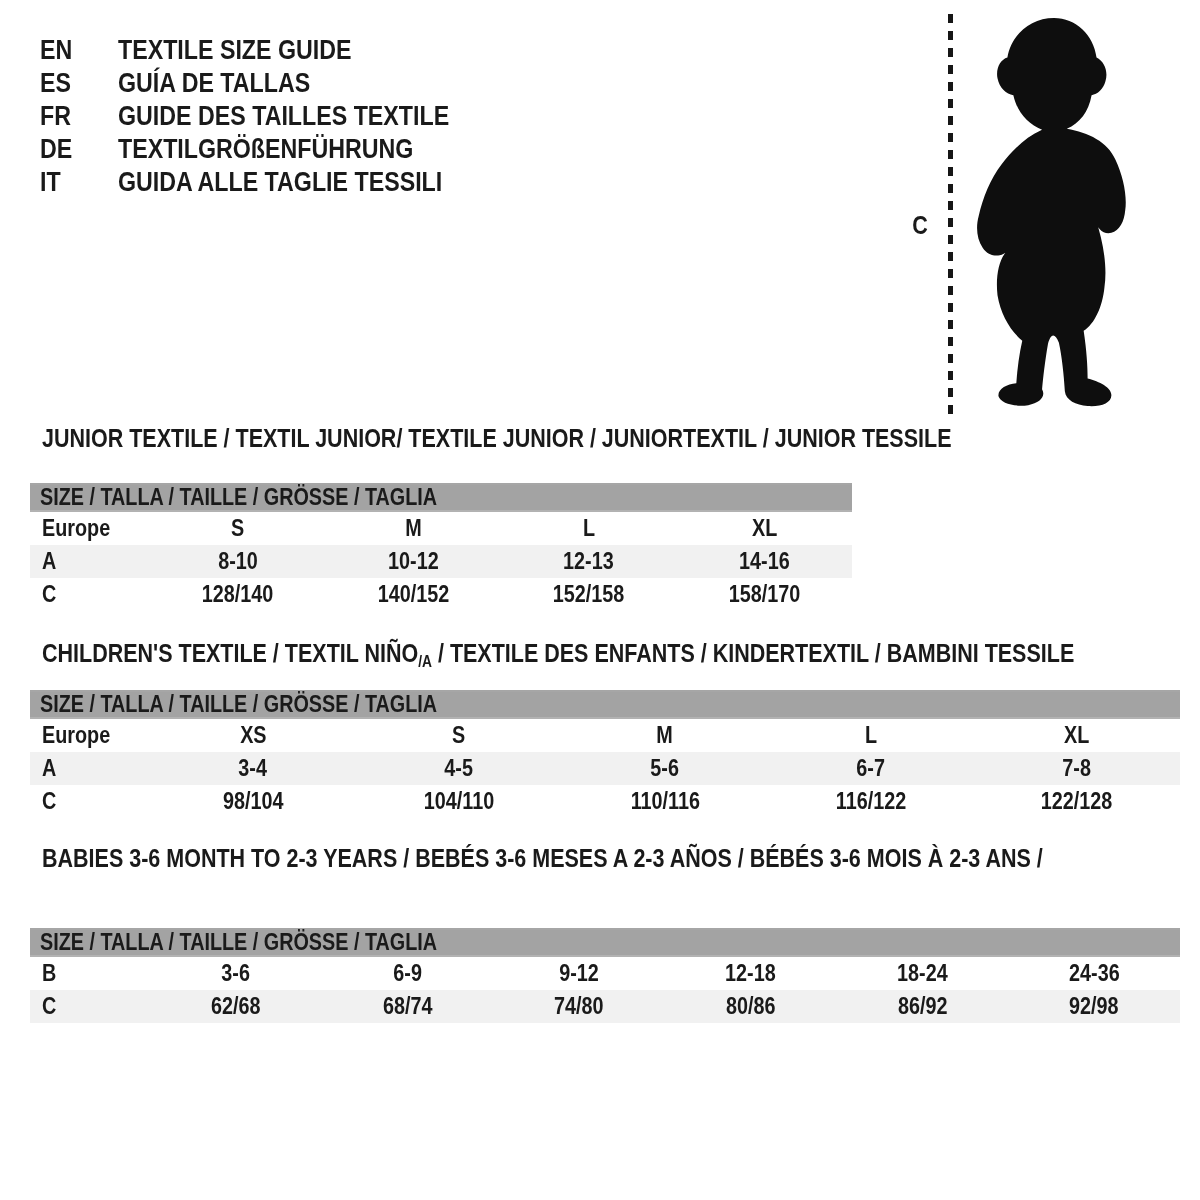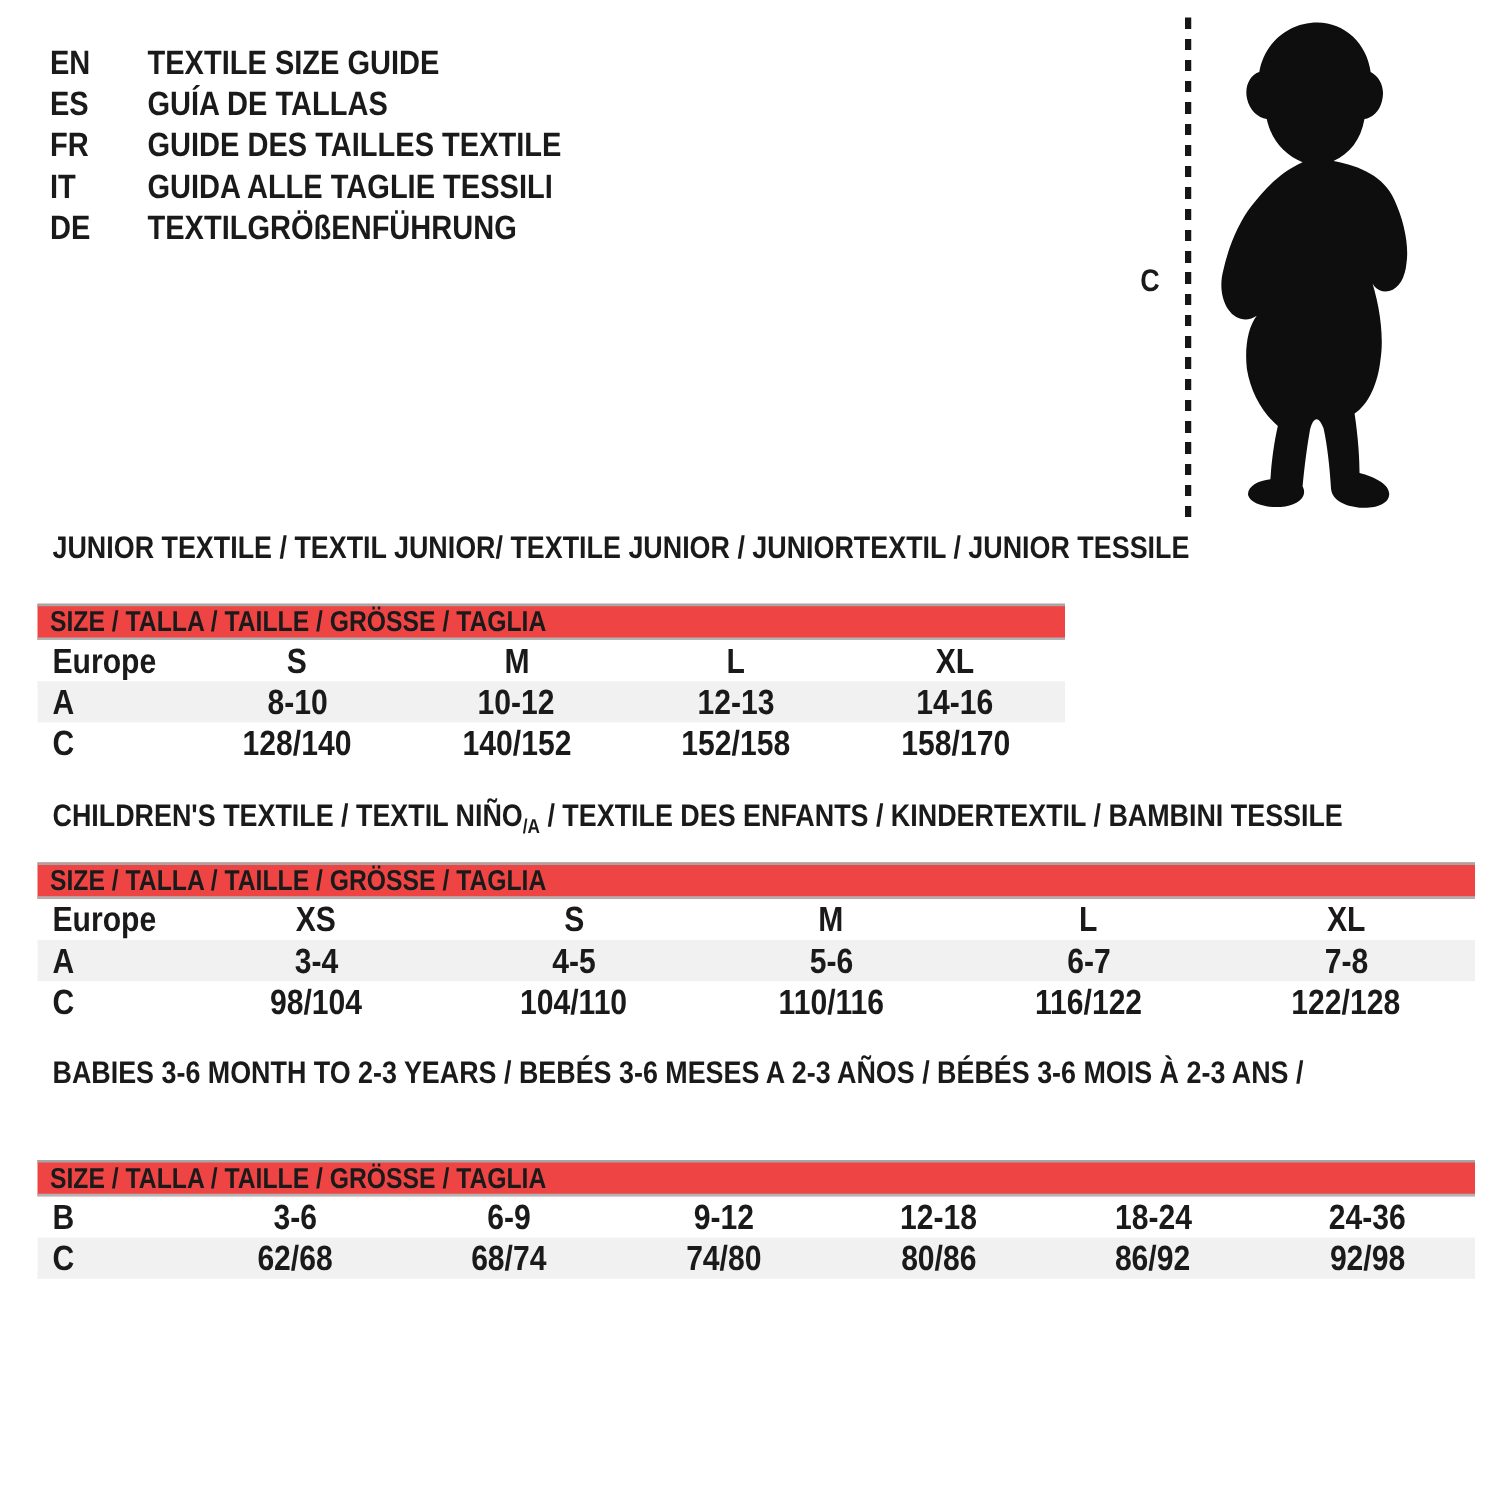--- a/index.html
+++ b/index.html
@@ -25,23 +25,23 @@
   
   .sec-title{position:absolute;left:42px;font-size:25px;}
   .t-junior-title{top:424px;}
   .t-children-title{top:639px;}
   .t-babies-title1{top:844px;}
   .t-babies-title2{top:877px;}
   .subsm{font-size:16px;vertical-align:-5px;}
 
   
   .stable{position:absolute;left:30px;}
-  .sizebar{background:#ef4444;border-top:2px solid #a6a6a6;border-bottom:2px solid #b2b2b2;
+  .sizebar{background:#a3a3a3;border-top:2px solid #a6a6a6;border-bottom:2px solid #b2b2b2;
     height:25px;line-height:25px;padding-left:10px;font-size:23px;}
-  .trow{display:grid;height:33px;align-items:center;font-size:28px;}
+  .trow{display:grid;height:33px;align-items:center;font-size:23px;}
   .t-junior{top:483px;width:822px;}
   .t-junior .trow{grid-template-columns:120px repeat(4,1fr);}
   .t-children{top:690px;width:1150px;}
   .t-children .trow{grid-template-columns:120px repeat(5,1fr);}
   .t-babies{top:928px;width:1150px;}
   .t-babies .trow{grid-template-columns:120px repeat(6,1fr);}
   .cell{text-align:center;}
   .cell-label{text-align:left;padding-left:12px;}
   .row-alt{background:#f1f1f1;}
 
@@ -63,26 +63,26 @@
     </div>
     <div class="lang-row">
       <span class="lang-code"><span class="cxl">ES</span></span>
       <span class="cxl">GUÍA DE TALLAS</span>
     </div>
     <div class="lang-row">
       <span class="lang-code"><span class="cxl">FR</span></span>
       <span class="cxl">GUIDE DES TAILLES TEXTILE</span>
     </div>
     <div class="lang-row">
+      <span class="lang-code"><span class="cxl">DE</span></span>
+      <span class="cxl">TEXTILGRÖßENFÜHRUNG</span>
+    </div>
+    <div class="lang-row">
       <span class="lang-code"><span class="cxl">IT</span></span>
       <span class="cxl">GUIDA ALLE TAGLIE TESSILI</span>
-    </div>
-    <div class="lang-row">
-      <span class="lang-code"><span class="cxl">DE</span></span>
-      <span class="cxl">TEXTILGRÖßENFÜHRUNG</span>
     </div>
   </div>
 
   <div class="dash-line"></div>
   <div class="c-label"><span class="cxc">C</span></div>
   <svg class="silhouette" viewBox="0 0 190 410" aria-hidden="true">
     <path fill="#0e0e0e" d="M100,6 C122,6 140,23 143,46 C151,50 155,60 152,70 C150,78 144,83 138,84
       C135,101 126,112 113,118 C135,122 154,131 162,149 C170,166 174,186 172,200 C171,212 166,221 158,223
       C150,225 143,219 142,209 C150,232 154,258 151,278 C149,298 141,315 130,322 C133,342 134,358 134,370
       C146,373 158,379 158,387 C158,395 147,399 134,398 C122,397 112,392 111,383 C110,366 108,348 105,334

